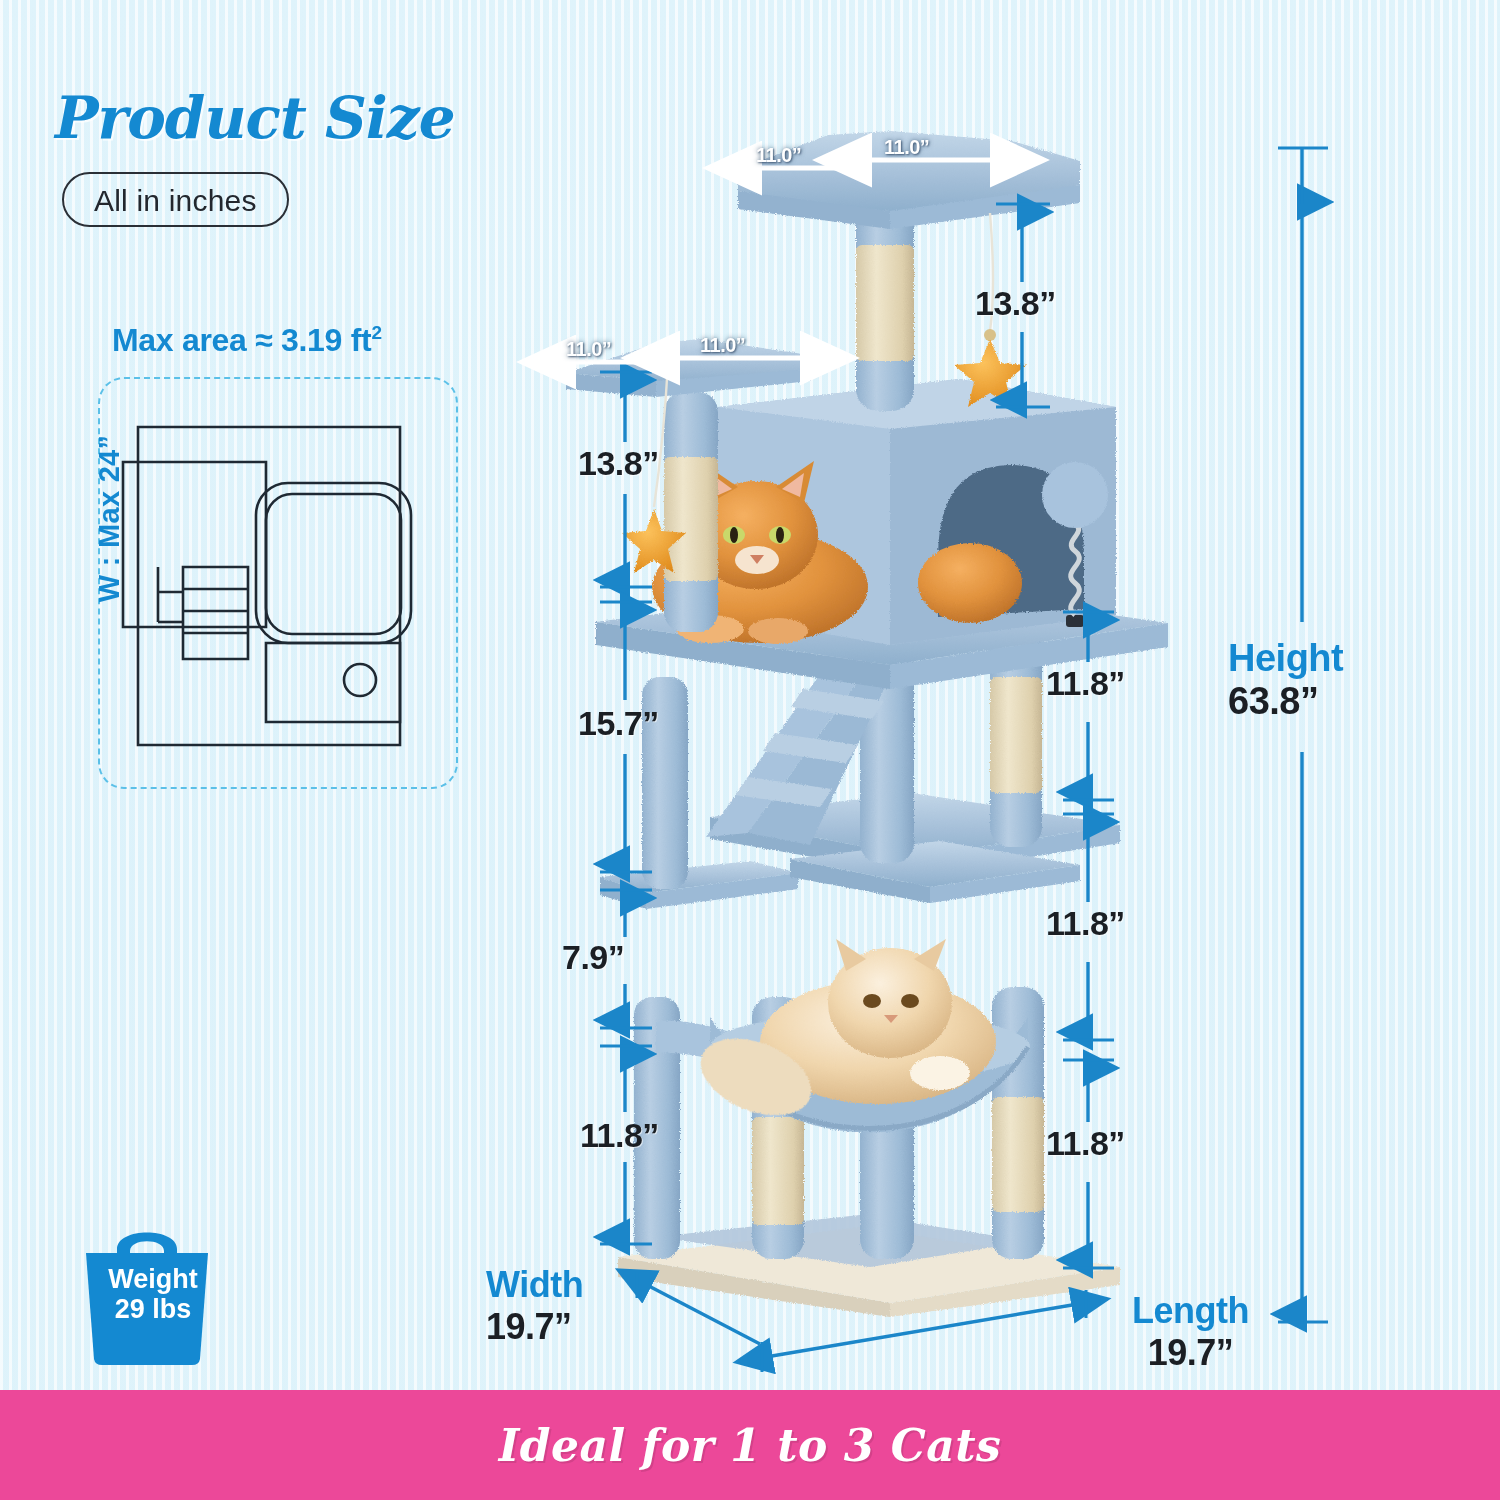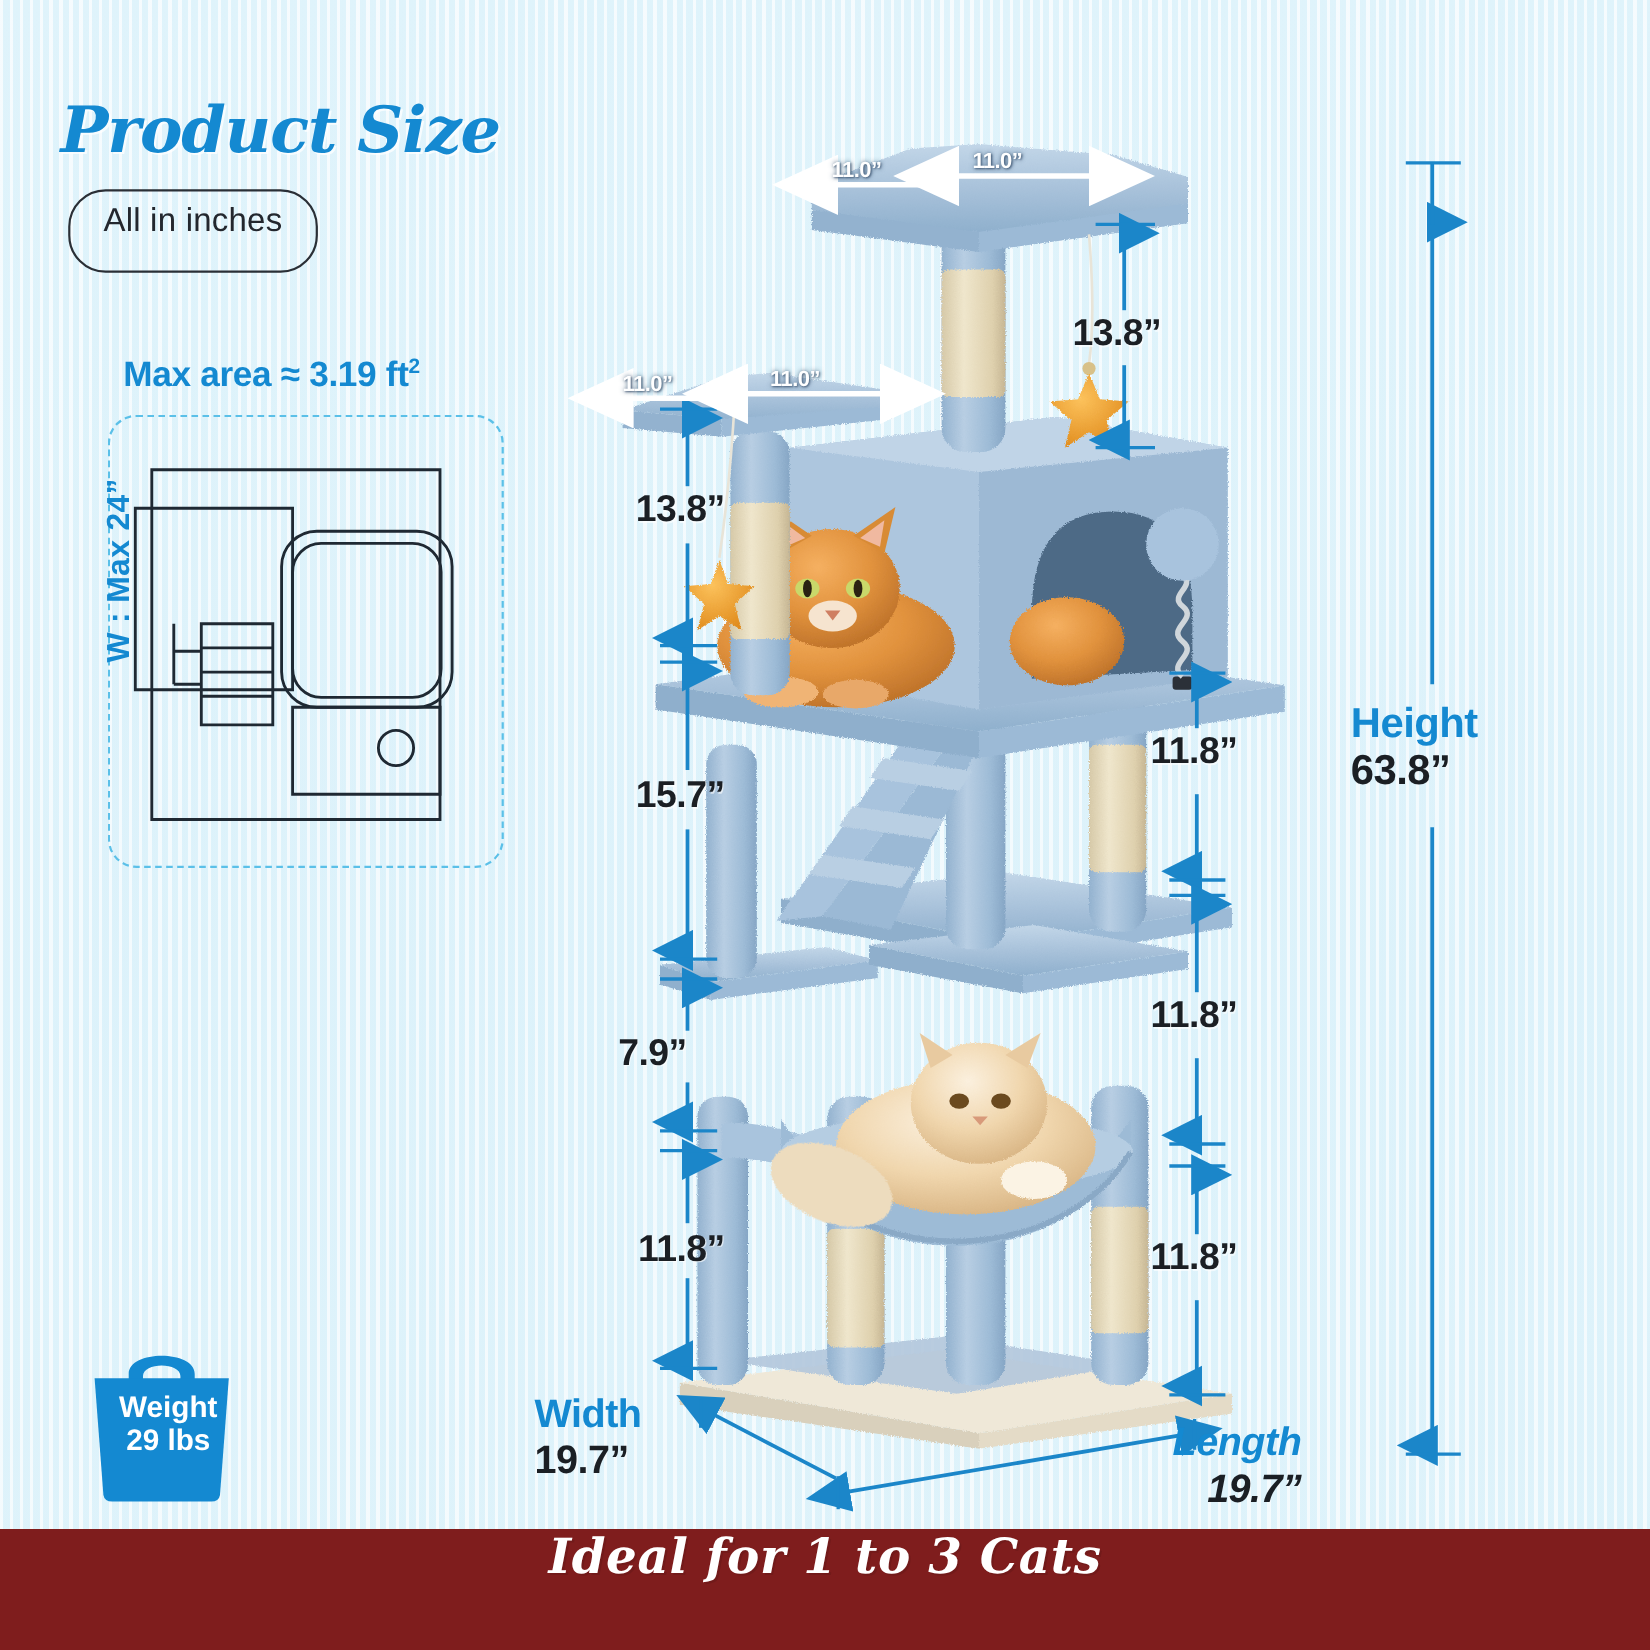--- a/index.html
+++ b/index.html
@@ -27,21 +27,21 @@
   #title {
     position:absolute; left:55px; top:52px;
     font-family:"DejaVu Serif", serif;
     font-style:italic; font-weight:700;
     font-size:58px; letter-spacing:-1px;
     color:#1489d1;
     text-shadow:2px 2px 0 rgba(255,255,255,.75);
   }
   #units-pill {
     position:absolute; left:62px; top:140px;
-    padding:10px 30px 28px;
+    padding:10px 30px 7px;
     border:2.5px solid #2a2f36; border-radius:34px;
     font-size:30px; color:#23272e; letter-spacing:.2px;
     background:transparent;
   }
 
   
   #maxarea-label {
     position:absolute; left:112px; top:290px;
     font-size:32px; font-weight:700; color:#1489d1;
     letter-spacing:-.3px;
@@ -88,28 +88,28 @@
 
   #height-label {
     position:absolute; left:1228px; top:605px; width:210px; 
   }
   #height-label .hl { font-size:38px; font-weight:700; color:#1489d1; display:block; letter-spacing:-.5px; }
   #height-label .hv { font-size:38px; font-weight:700; color:#1b1f24; display:block; letter-spacing:-.5px; }
 
   #width-label { position:absolute; left:486px; top:1232px; text-align:left; }
   #width-label .wl { font-size:36px; font-weight:700; color:#1489d1; display:block; letter-spacing:-.5px;}
   #width-label .wv { font-size:36px; font-weight:700; color:#1b1f24; display:block; letter-spacing:-.5px;}
-  #length-label { position:absolute; left:1066px; top:1258px; text-align:right;font-style:italic; }
+  #length-label { position:absolute; left:1132px; top:1258px; text-align:center; }
   #length-label .ll { font-size:36px; font-weight:700; color:#1489d1; display:block; letter-spacing:-.5px;}
   #length-label .lv { font-size:36px; font-weight:700; color:#1b1f24; display:block; letter-spacing:-.5px;}
 
   
   #banner {
     position:absolute; left:0; bottom:0; width:1500px; height:110px;
-    background:#7f1d1d; display:flex; align-items:flex-start; justify-content:center;
+    background:#ec4899; display:flex; align-items:center; justify-content:center;
   }
   #banner-text {
     font-family:"DejaVu Serif", serif; font-style:italic; font-weight:700;
     font-size:44px; color:#fff; letter-spacing:.5px;
     text-shadow:2px 2px 0 rgba(0,0,0,.10);
   }
   #dimlayer { position:absolute; inset:0; pointer-events:none; }
 </style>
 </head>
 <body>

